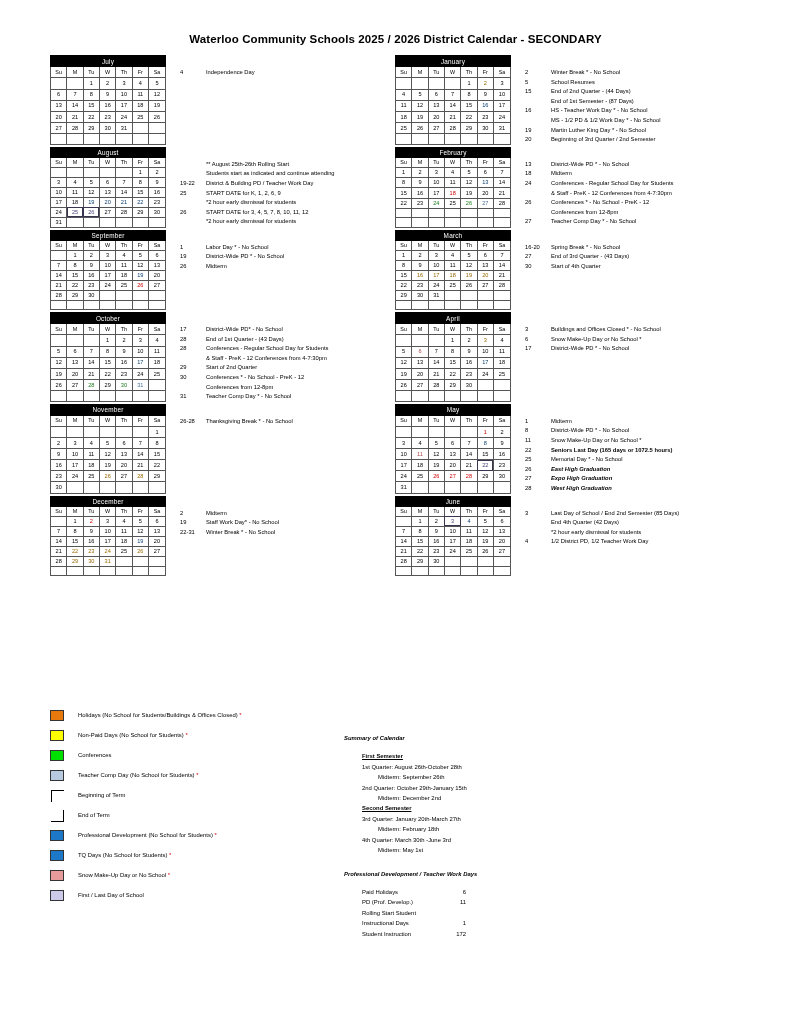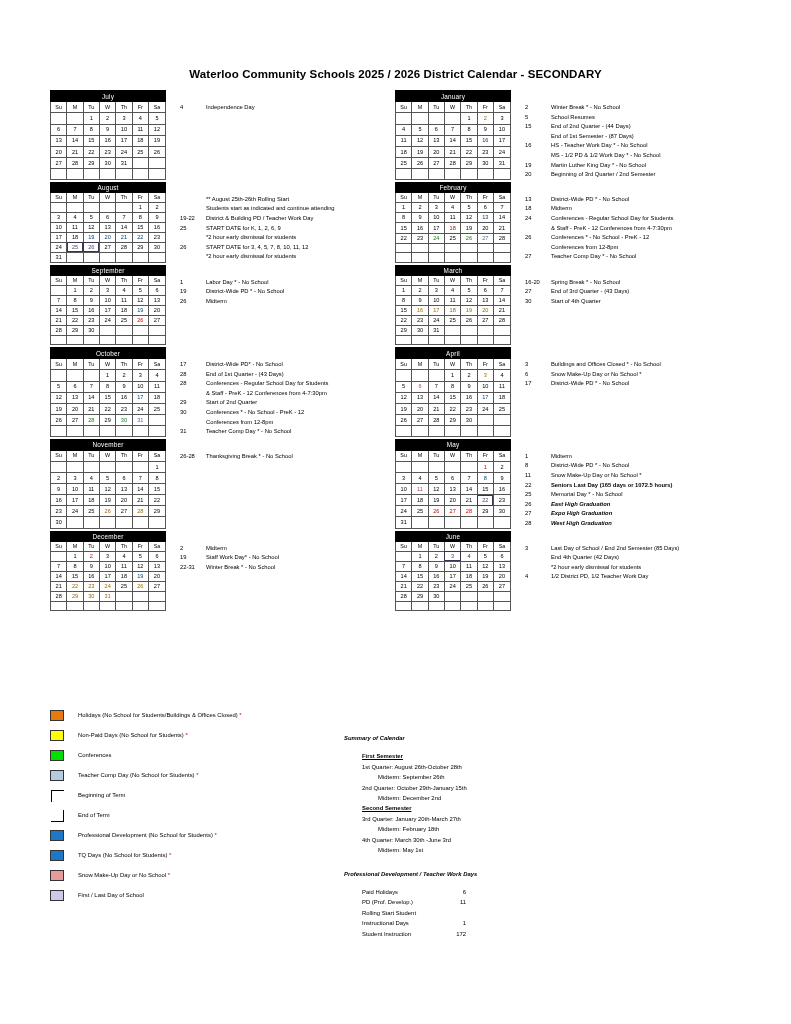--- a/index.html
+++ b/index.html
@@ -10,21 +10,21 @@
     background: #ffffff;
     font-family: "Liberation Sans", sans-serif;
     color: #000;
     position: relative;
     overflow: hidden;
   }
   #page-title {
     text-align: center;
     font-size: 11.5px;
     font-weight: bold;
-    padding-top: 68px;
+    padding-top: 33px;
     letter-spacing: 0.1px;
   }
 
   .cal-wrap { position: relative; margin-top: 10px; }
 
   .month-row {
     display: flex;
     width: 791px;
     padding-left: 50px;
     margin-bottom: 2px;

